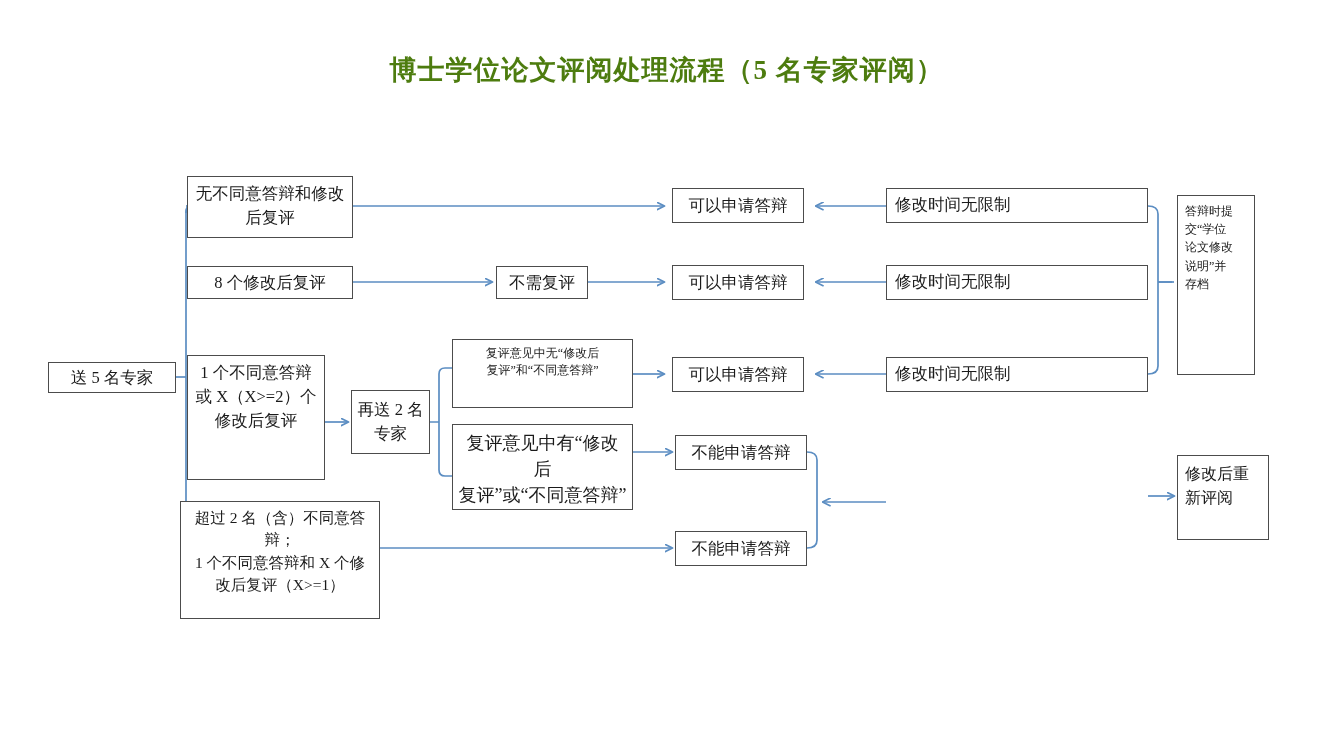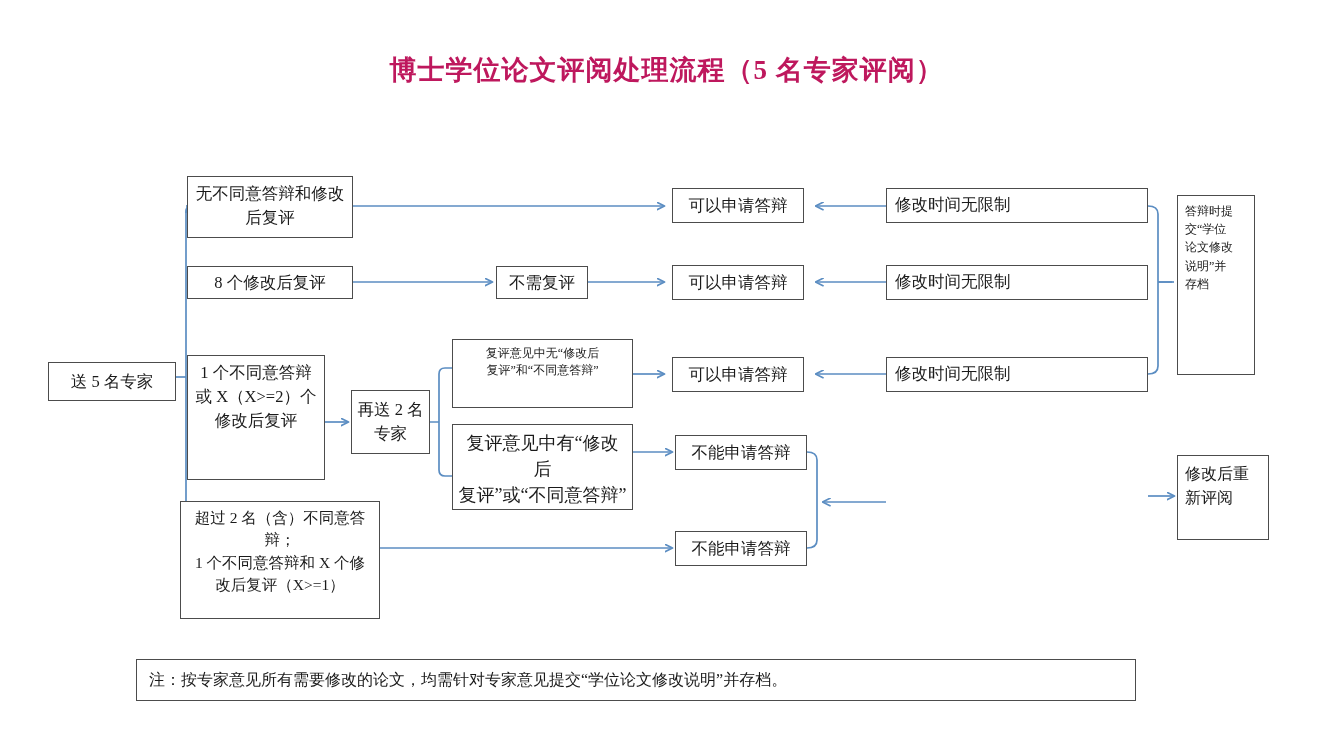--- a/index.html
+++ b/index.html
@@ -16,21 +16,21 @@
     overflow: hidden;
   }
   #title {
     position: absolute;
     left: 0;
     top: 52px;
     width: 1333px;
     text-align: center;
     font-size: 27px;
     font-weight: bold;
-    color: #be185d;
+    color: #4d7c0f;
     letter-spacing: 1px;
   }
   .box {
     position: absolute;
     box-sizing: border-box;
     border: 1.6px solid #4c4c4c;
     background: #ffffff;
     color: #1a1a1a;
     font-size: 16.5px;
     line-height: 1.45;
@@ -137,21 +137,21 @@
     <path class="wire-round" d="M 1148 206 Q 1158 206 1158 214 L 1158 282 M 1158 282 L 1158 366 Q 1158 374 1148 374 M 1158 282 L 1172 282"></path>
     <path class="wire" d="M 1158 282 L 1174 282"></path>
 
     <path class="wire-round" d="M 807 452 Q 817 452 817 460 L 817 502 M 817 502 L 817 540 Q 817 548 807 548"></path>
 
     <path class="wire" d="M 886 502 L 823 502" marker-end="url(#arrow)"></path>
 
     <path class="wire" d="M 1148 496 L 1174 496" marker-end="url(#arrow)"></path>
   </svg>
 
-  <div class="box" style="left:48px; top:362px; width:128px; height:39px;">送 5 名专家</div>
+  <div class="box" style="left:48px; top:362px; width:128px; height:31px;">送 5 名专家</div>
 
   <div class="box top-align" style="left:187px; top:176px; width:166px; height:62px;">无不同意答辩和修改
 后复评</div>
 
   <div class="box" style="left:187px; top:266px; width:166px; height:33px;">8 个修改后复评</div>
 
   <div class="box top-align" style="left:187px; top:355px; width:138px; height:125px;">1 个不同意答辩
 或 X（X&gt;=2）个
 修改后复评</div>
 
@@ -190,17 +190,14 @@
 
   <div class="box left-align" style="left:1177px; top:195px; width:78px; height:180px; padding-left:7px; font-size:12px; line-height:1.52;">答辩时提
 交“学位
 论文修改
 说明”并
 存档</div>
 
   <div class="box left-align" style="left:1177px; top:455px; width:92px; height:85px; padding-left:7px; font-size:16px; line-height:1.52;">修改后重
 新评阅</div>
 
-  <div id="note-box">
-    <span>注：按专家意见所有需要修改的论文，均需针对专家意见提交“学位论文修改说明”并存档。</span>
-  </div>
 
 </div>
 
 </body></html>

